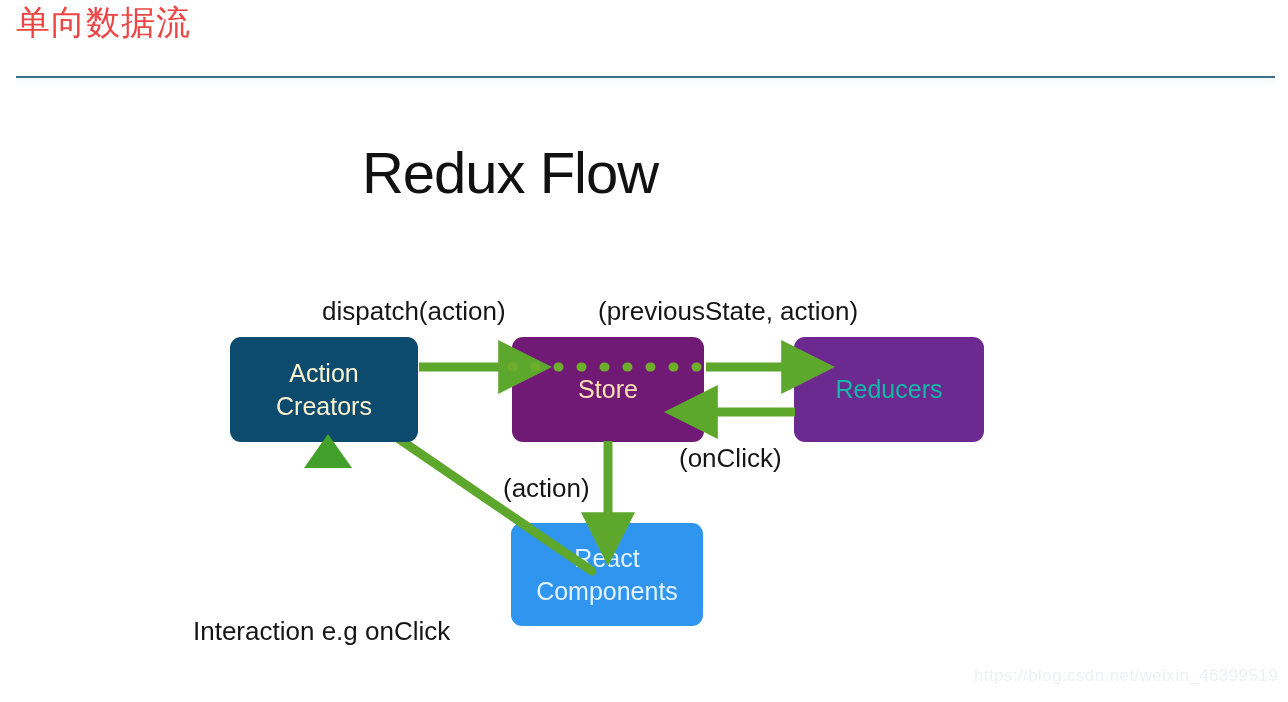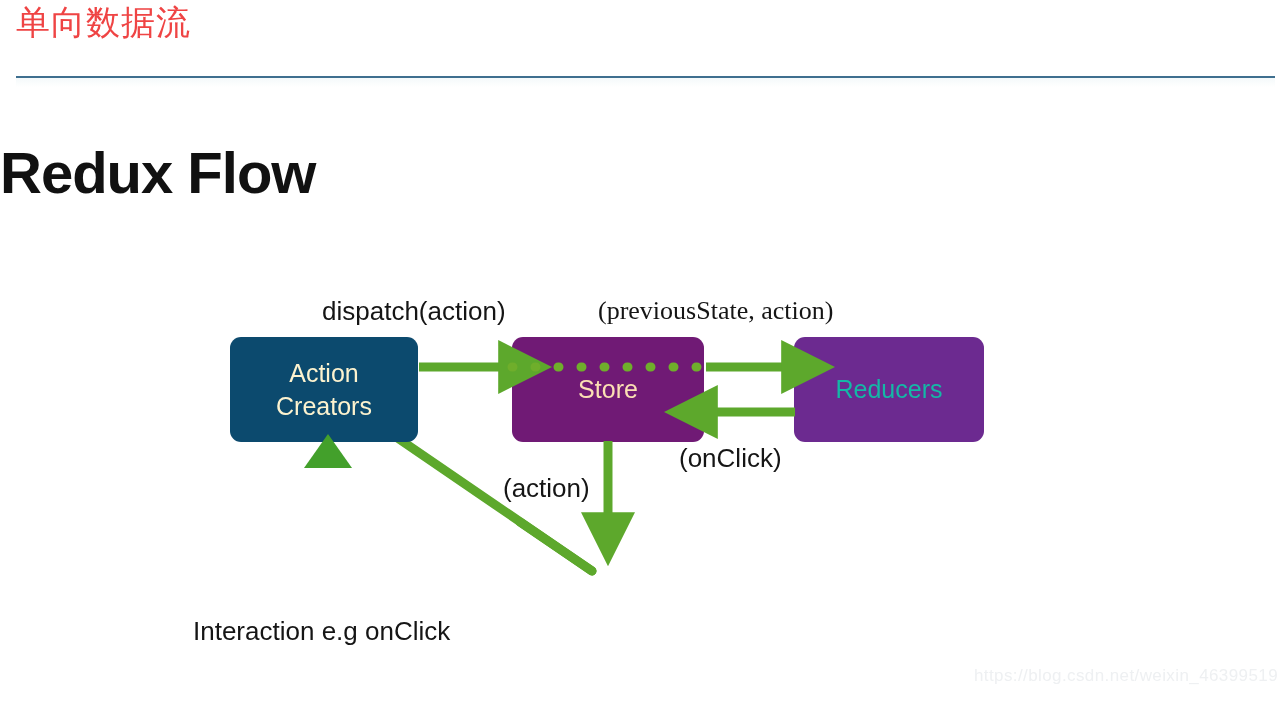--- a/index.html
+++ b/index.html
@@ -51,25 +51,26 @@
     left: 0;
     top: 90px;
     width: 1288px;
     height: 560px;
   }
   #diagram-heading {
     position: absolute;
     left: 0;
     top: 50px;
     width: 1020px;
+    text-align: center;
     font-size: 58px;
     line-height: 66px;
     color: #111111;
     font-family: "Liberation Sans", sans-serif;
-    font-weight: 700;
+    font-weight: 400;
     letter-spacing: -1px;
   }
 
   
   .node {
     position: absolute;
     border-radius: 11px;
     display: flex;
     align-items: center;
     justify-content: center;
@@ -137,21 +138,21 @@
   .edge-label {
     position: absolute;
     font-size: 26px;
     line-height: 32px;
     color: #151515;
     font-family: "Liberation Sans", sans-serif;
     white-space: nowrap;
     z-index: 5;
   }
   #label-dispatch      { left: 322px; top: 205px; }
-  #label-previousstate { left: 598px; top: 205px; font-family: Liberation Serif, serif; }
+  #label-previousstate { left: 598px; top: 205px; }
   #label-newstate      { left: 679px; top: 352px; }
   #label-state         { left: 503px; top: 382px; }
   #label-interaction   { left: 193px; top: 525px; }
 
   
   #watermark {
     position: absolute;
     right: 10px;
     bottom: 16px;
     font-size: 17px;
@@ -187,20 +188,26 @@
   </div>
 
   <div class="node" id="node-store">
     <div>Store</div>
   </div>
 
   <div class="node" id="node-reducers">
     <div>Reducers</div>
   </div>
 
+  <div class="node" id="node-react-components">
+    <div>
+      <div>React</div>
+      <div>Components</div>
+    </div>
+  </div>
 
   <svg id="connectors" viewBox="0 0 1288 560" xmlns="http://www.w3.org/2000/svg">
     <defs>
       <marker id="arrow-right" markerWidth="6" markerHeight="6" refX="0.2" refY="3" orient="auto" markerUnits="strokeWidth">
         <path d="M0,0 L6,3 L0,6 z" fill="#5da82c"></path>
       </marker>
       <marker id="arrow-left" markerWidth="6" markerHeight="6" refX="0.2" refY="3" orient="auto" markerUnits="strokeWidth">
         <path d="M0,0 L6,3 L0,6 z" fill="#5da82c"></path>
       </marker>
       <marker id="arrow-down" markerWidth="6" markerHeight="6" refX="0.2" refY="3" orient="auto" markerUnits="strokeWidth">

